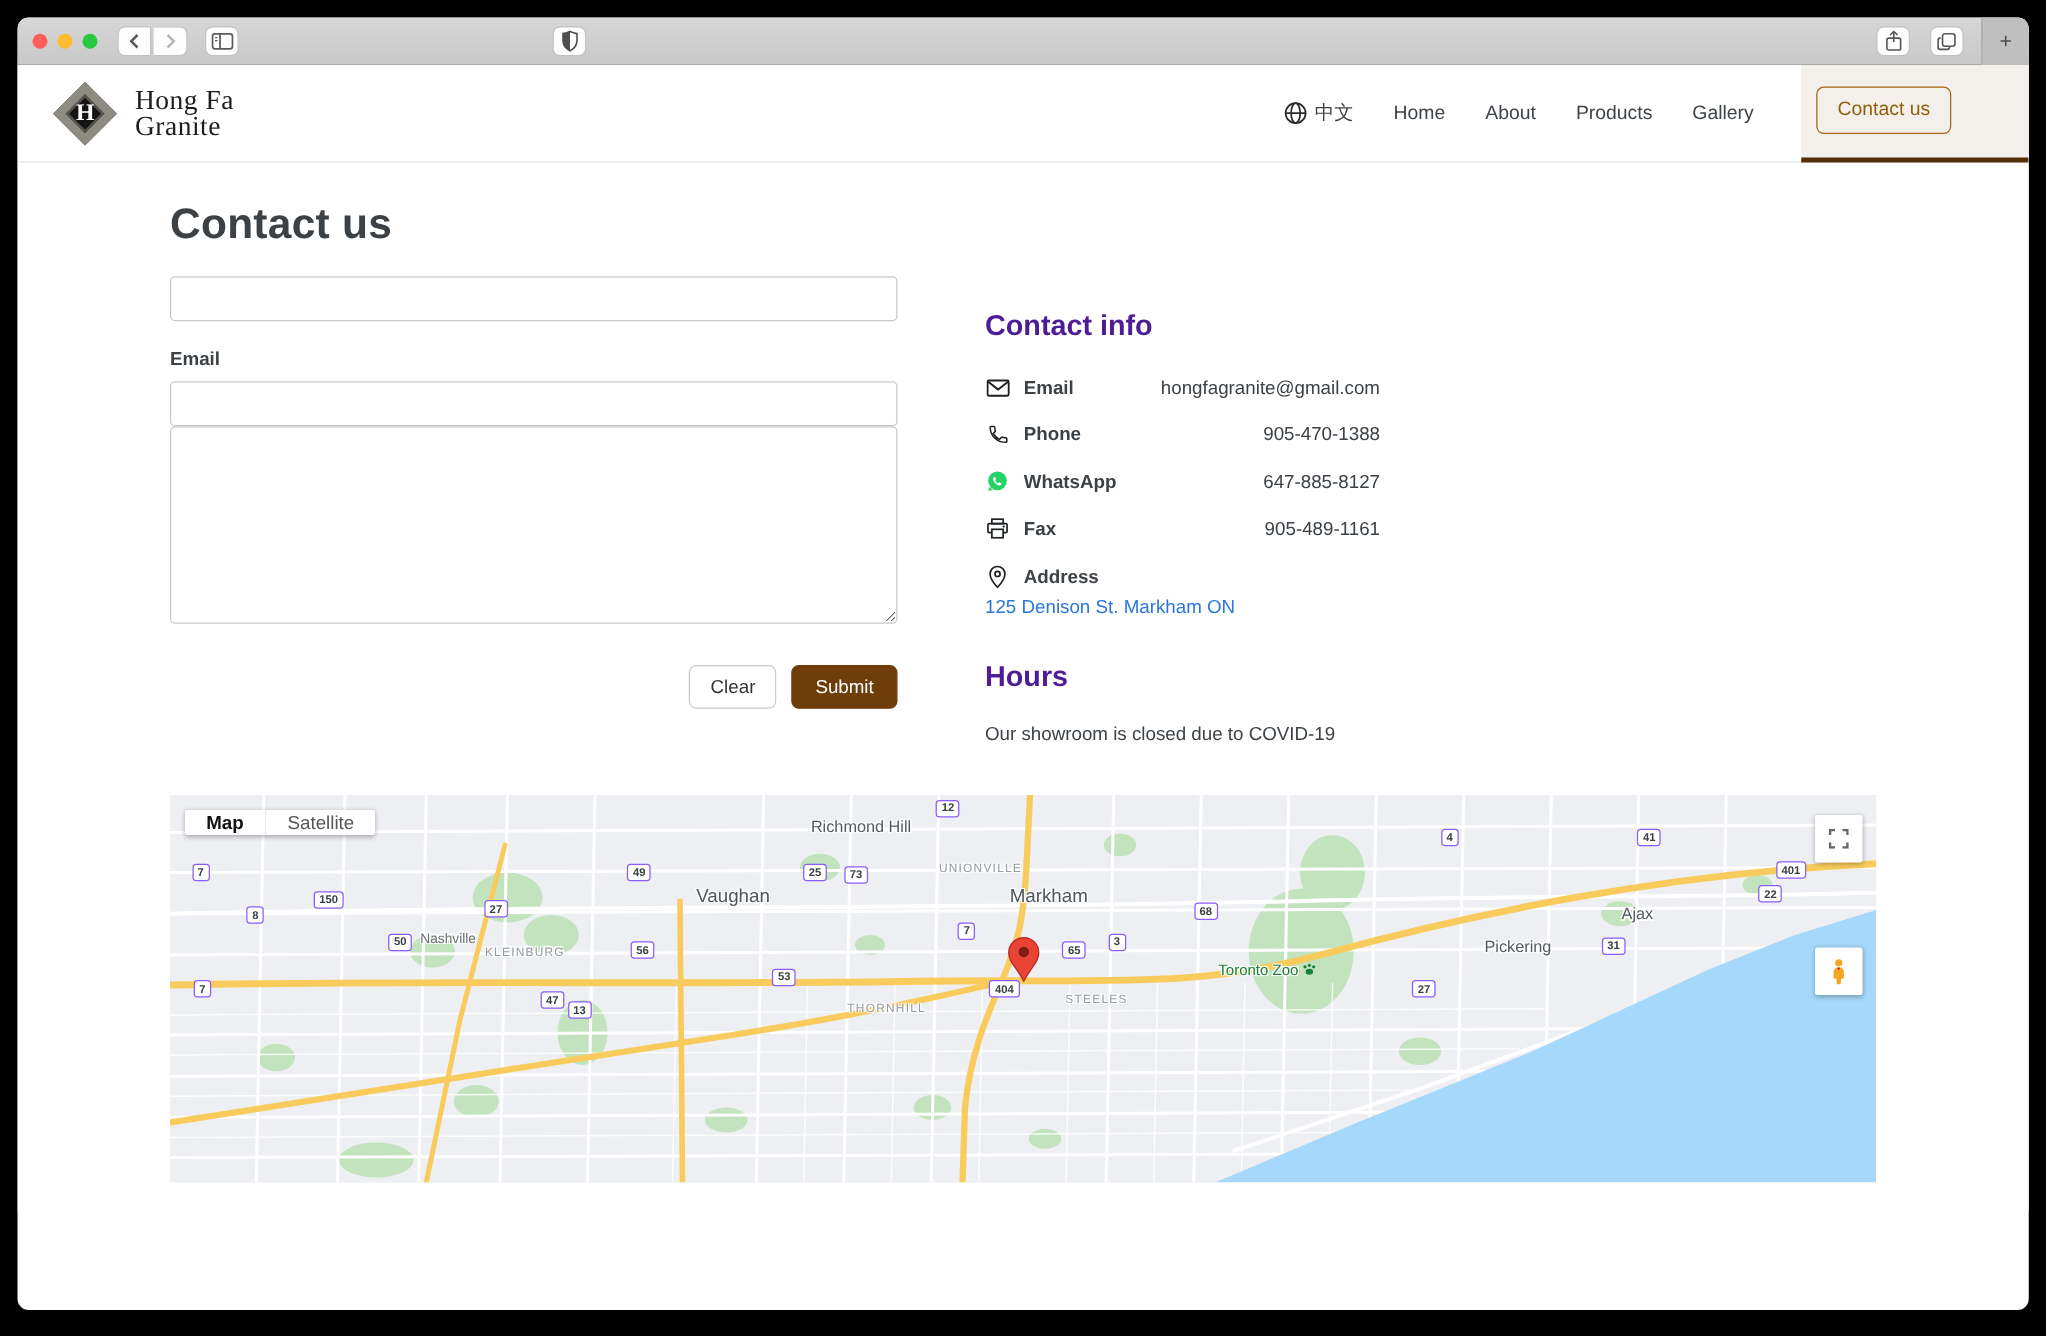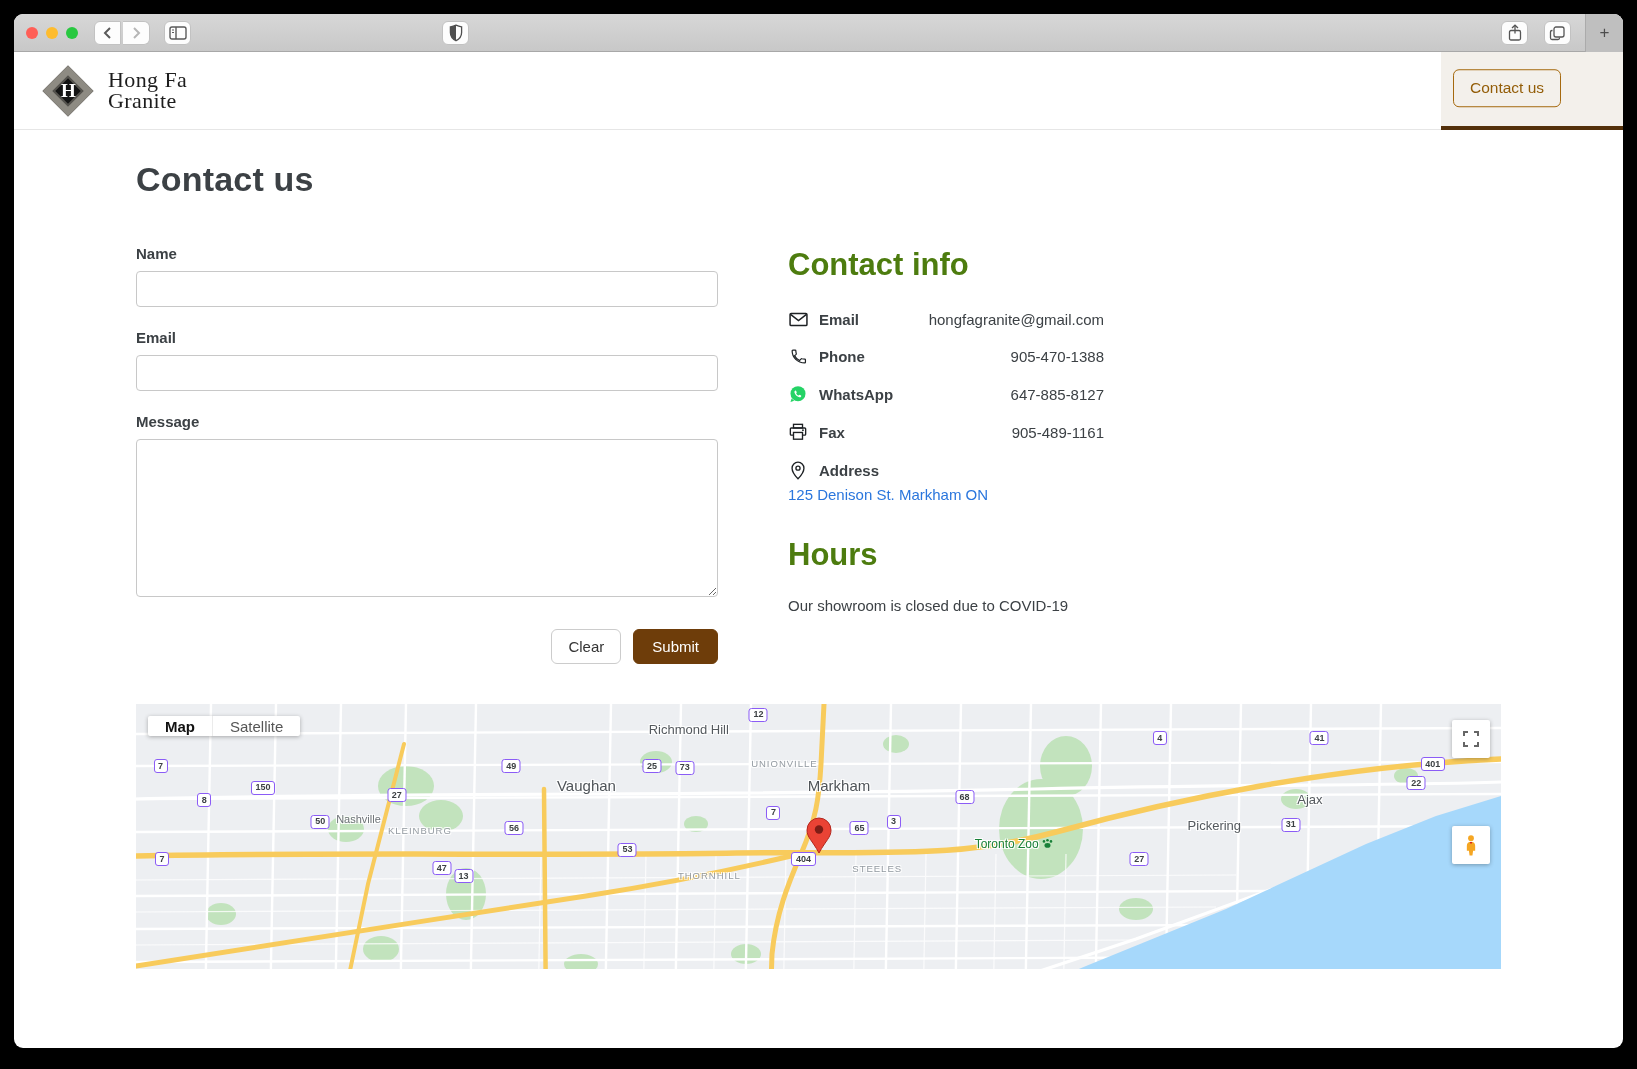--- a/index.html
+++ b/index.html
@@ -45,21 +45,21 @@
   .captcha-label { font-size:14px; color:#282727; margin-left:12px; flex:1; }
   .captcha-brand { width:62px; text-align:center; margin-right:6px; }
   .captcha-brand .rc-name { font-size:9.5px; color:#555; margin-top:2px; }
   .captcha-brand .rc-terms { font-size:7.5px; color:#555; margin-top:1px; }
   .form-actions { margin-top:28px; display:flex; justify-content:flex-end; gap:12px; }
   .btn { font-family:inherit; font-size:15px; border-radius:6px; padding:8px 16px; cursor:pointer; }
   .btn-clear { background:#fff; border:1px solid #cccccc; color:#333; }
   .btn-submit { background:#6e3d0a; border:1px solid #6e3d0a; color:#fff; padding:8px 18px; }
 
   .info-col { width:316px; margin-left:70px; }
-  .info-col h2 { font-size:31px; color:#4d7c0f; margin:26px 0 28px; }
+  .info-col h2 { font-size:23px; color:#4c1d95; margin:26px 0 28px; }
   .info-row { display:flex; align-items:center; margin-bottom:20px; }
   .info-row .ico { width:20px; display:flex; align-items:center; justify-content:center; }
   .info-row .lbl { font-size:15px; font-weight:700; color:#3c4145; margin-left:11px; }
   .info-row .val { margin-left:auto; font-size:15px; color:#3c4145; }
   a.link, .link { color:#2a76dd; text-decoration:none; cursor:pointer; }
   .addr-val { font-size:15px; margin:-8px 0 0; }
   .hours-text { font-size:15px; color:#3c4145; margin-top:24px; }
 
   
   .map { position:relative; margin-top:40px; width:1365px; height:310px; background:#edeff2; overflow:hidden; }
@@ -142,36 +142,48 @@
     <header class="site-header">
       <div class="logo-wrap">
         <div class="diamond">
             <span>H</span>
           </div>
         <div class="brand-name">
           <div>Hong Fa</div>
           <div>Granite</div>
         </div>
       </div>
+      <nav class="main-nav">
+        <span class="nav-item">
+          <svg width="19" height="19" viewBox="0 0 20 20">
+              <circle cx="10" cy="10" r="8.4" fill="none" stroke="#2c2c2c" stroke-width="1.5"></circle>
+              <ellipse cx="10" cy="10" rx="3.8" ry="8.4" fill="none" stroke="#2c2c2c" stroke-width="1.5"></ellipse>
+              <line x1="1.6" y1="10" x2="18.4" y2="10" stroke="#2c2c2c" stroke-width="1.5"></line>
+            </svg>
+          <span>中文</span>
+        </span>
+        <span class="nav-item">Home</span>
+        <span class="nav-item">About</span>
+        <span class="nav-item">Products</span>
+        <span class="nav-item">Gallery</span>
+      </nav>
       <div class="cta-panel">
         <button class="cta-btn">Contact us</button>
       </div>
     </header>
 
     <main>
       <h1 class="page-title">Contact us</h1>
 
       <div class="columns">
 
         <form class="form-col">
-          <div class="field-label" style="margin-top:24px">Name</div>
           <input class="text-input" type="text" style="">
           <div class="field-label">Email</div>
           <input class="text-input" type="text" style="">
-          <div class="field-label">Message</div>
           <textarea class="text-input" style=""></textarea>
 
 
           <div class="form-actions">
             <button type="button" class="btn btn-clear">Clear</button>
             <button type="button" class="btn btn-submit">Submit</button>
           </div>
         </form>
 
         <aside class="info-col">

